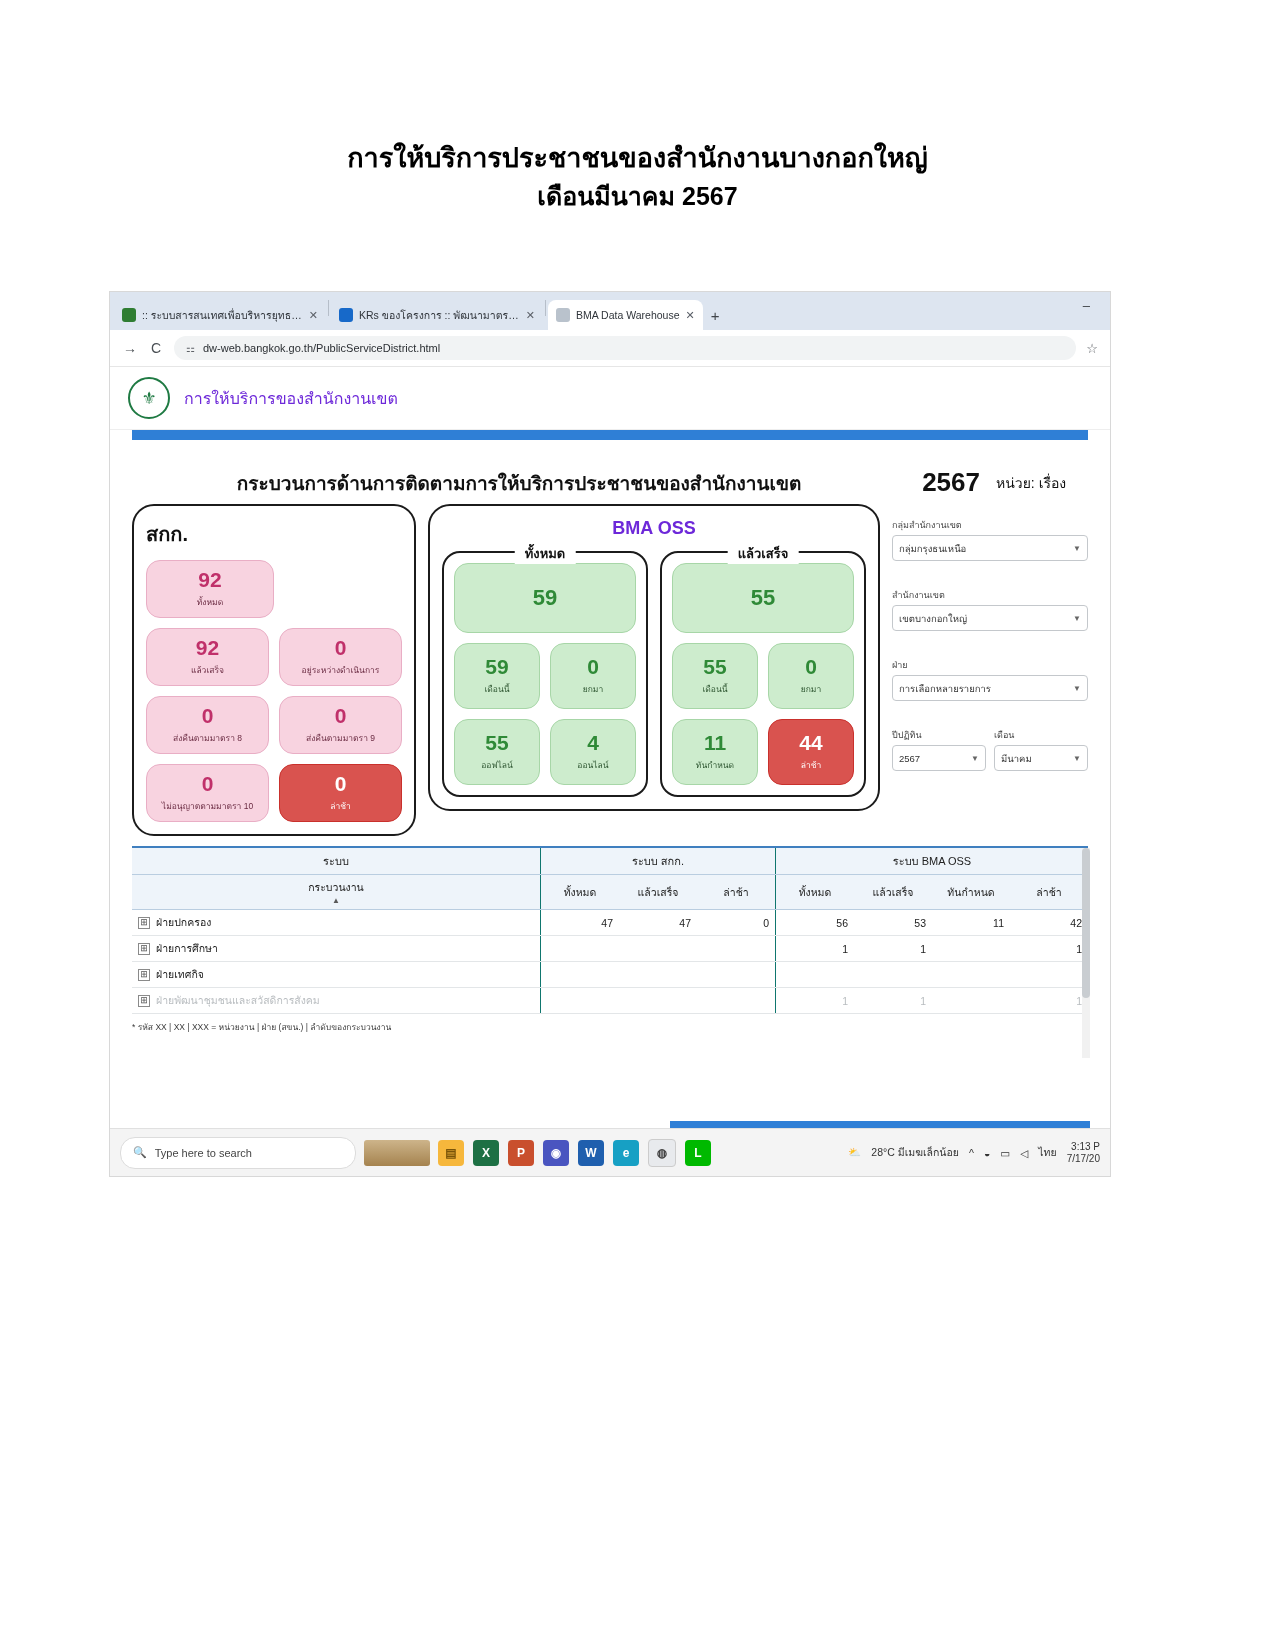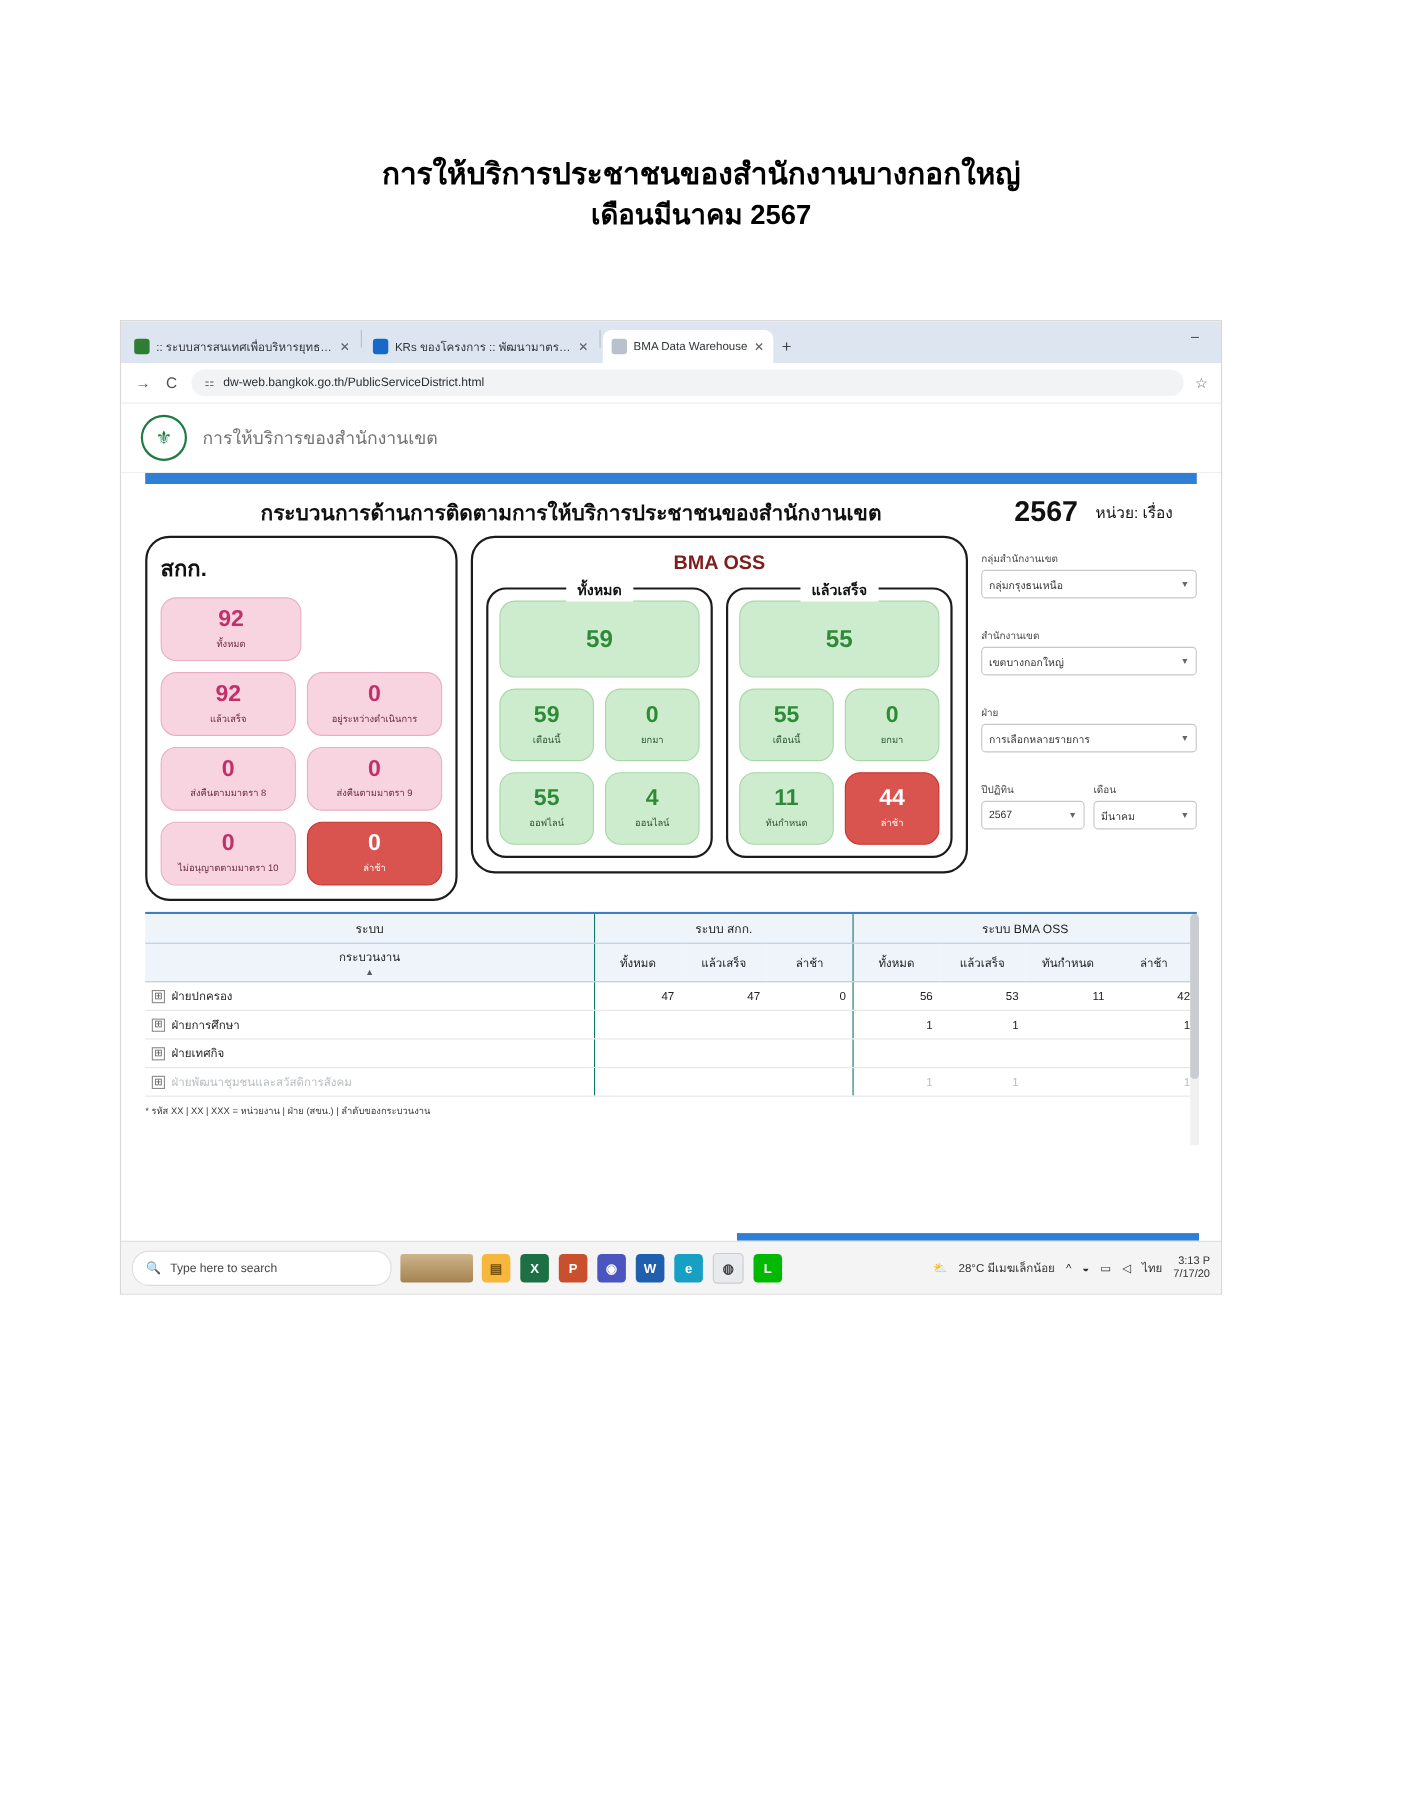--- a/index.html
+++ b/index.html
@@ -158,33 +158,33 @@
   .bma-logo {
     width: 38px; height: 38px;
     border-radius: 50%;
     border: 2px solid #1f7a43;
     display: flex; align-items: center; justify-content: center;
     color: #1f7a43;
     font-size: 17px;
   }
   .site-title {
     font-size: 16px;
-    color: #737373;
+    color: #6d28d9;
   }
 
   
   .bluebar {
     height: 10px;
     background: #2f7fd6;
     margin: 0 22px;
   }
 
   
   .dash {
-    padding: 6px 22px 0 22px;
+    padding: 23px 22px 0 22px;
     background: #fff;
   }
   .dash-head {
     display: flex;
     align-items: center;
     gap: 16px;
     padding: 4px 0 6px 0;
   }
   .dash-head .h1 {
     flex: 1 1 auto;
@@ -263,21 +263,21 @@
     display: grid;
     grid-template-columns: 1fr 1fr;
     gap: 10px;
   }
 
   .oss-title {
     text-align: center;
     font-size: 18px;
     font-weight: bold;
     margin-bottom: 4px;
-    color: #7f1d1d;
+    color: #6d28d9;
   }
   .oss-cols {
     display: flex;
     gap: 12px;
   }
   .oss-col { flex: 1 1 0; }
   .fieldset {
     border: 2px solid #1b1b1b;
     border-radius: 18px;
     padding: 10px;

